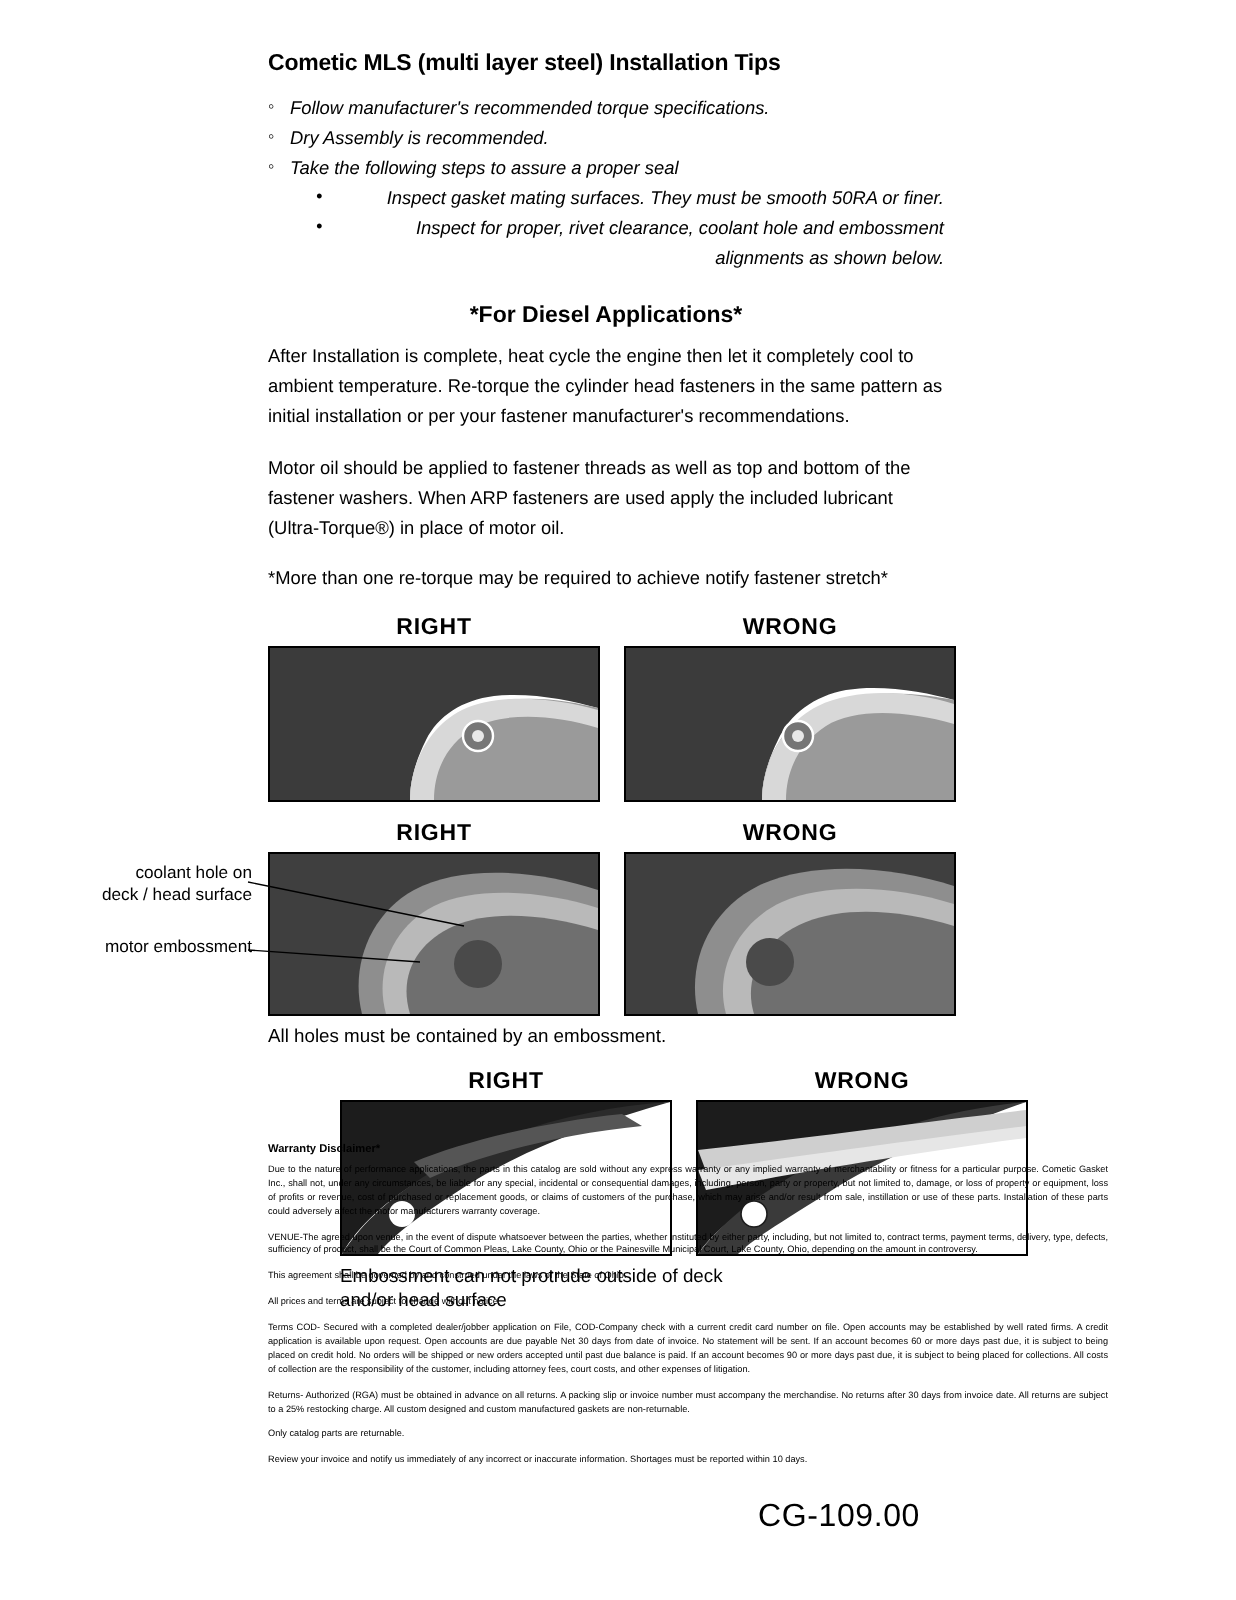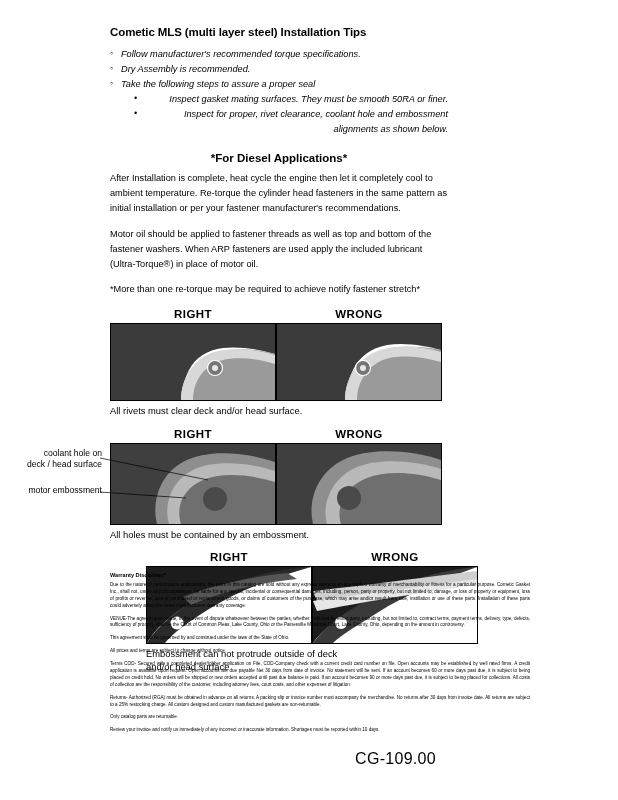--- a/index.html
+++ b/index.html
@@ -14,20 +14,21 @@
     color: #000000;
     position: relative;
     overflow: hidden;
   }
   .page {
     position: relative;
     width: 492px;
     height: 800px;
     box-sizing: border-box;
     padding: 26px 44px 0 44px;
+    margin-left: 24px;
   }
   h1.title {
     font-size: 11.5px;
     font-weight: bold;
     margin: 0 0 9px 66px;
     letter-spacing: -0.1px;
   }
   ul.bullets {
     list-style: none;
     margin: 0 0 0 66px;
@@ -86,20 +87,21 @@
     margin: 12px 0 0 66px;
   }
 
   
   .figures {
     margin-top: 14px;
     padding-left: 66px;
   }
   .figrow {
     display: flex;
+    gap: 12px;
   }
   .figcell {
     width: 166px;
   }
   .figlabel {
     text-align: center;
     font-size: 11.5px;
     font-weight: bold;
     letter-spacing: 0.4px;
     margin-bottom: 3px;
@@ -205,21 +207,20 @@
               <rect x="0" y="0" width="164" height="76" fill="#ffffff"></rect>
               <path d="M0,0 L164,0 L164,26 C150,22 128,18 110,21 C94,24 82,33 76,46 C70,58 68,68 68,76 L0,76 Z" fill="#3b3b3b"></path>
               <path d="M164,26 L164,76 L68,76 C68,64 72,52 80,42 C90,30 108,24 124,23 C140,22 154,24 164,26 Z" fill="#9a9a9a"></path>
               <path d="M68,76 C68,58 78,38 96,29 C114,20 142,21 164,28 L164,38 C140,31 114,30 100,39 C86,48 80,62 80,76 Z" fill="#d8d8d8"></path>
               <circle cx="86" cy="44" r="7.5" fill="#757575" stroke="#ffffff" stroke-width="1.2"></circle>
               <circle cx="86" cy="44" r="3" fill="#e8e8e8"></circle>
             </svg>
           </div>
         </div>
       </div>
-      <div class="figcaption">All rivets must clear deck and/or head surface.</div>
     </div>
 
     <div class="figblock" style="position:relative;">
       <div class="figrow">
         <div class="figcell">
           <div class="figlabel">RIGHT</div>
           <div class="figbox tall">
             <svg width="164" height="80" viewBox="0 0 164 80">
               <rect x="0" y="0" width="164" height="80" fill="#ffffff"></rect>
               <path d="M0,0 L164,0 L164,80 L0,80 Z" fill="#3f3f3f"></path>

